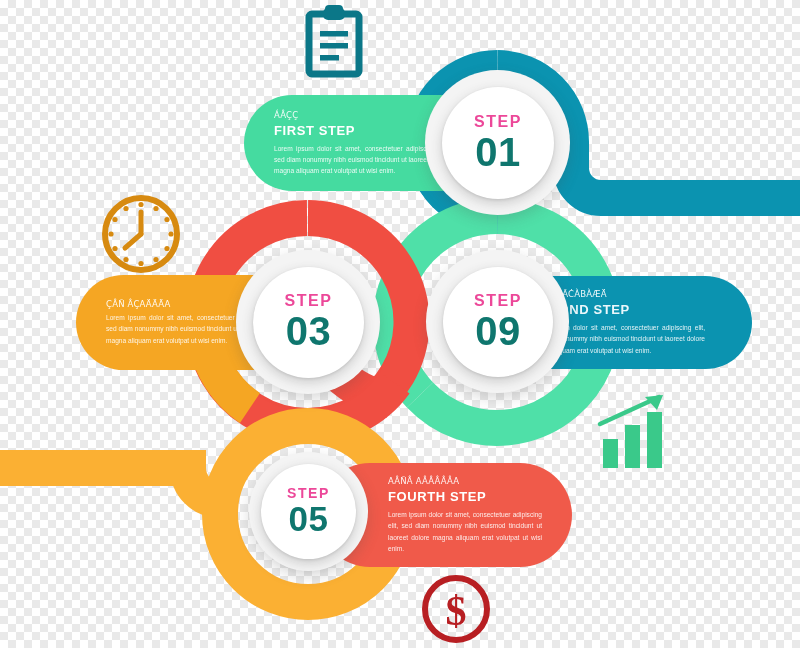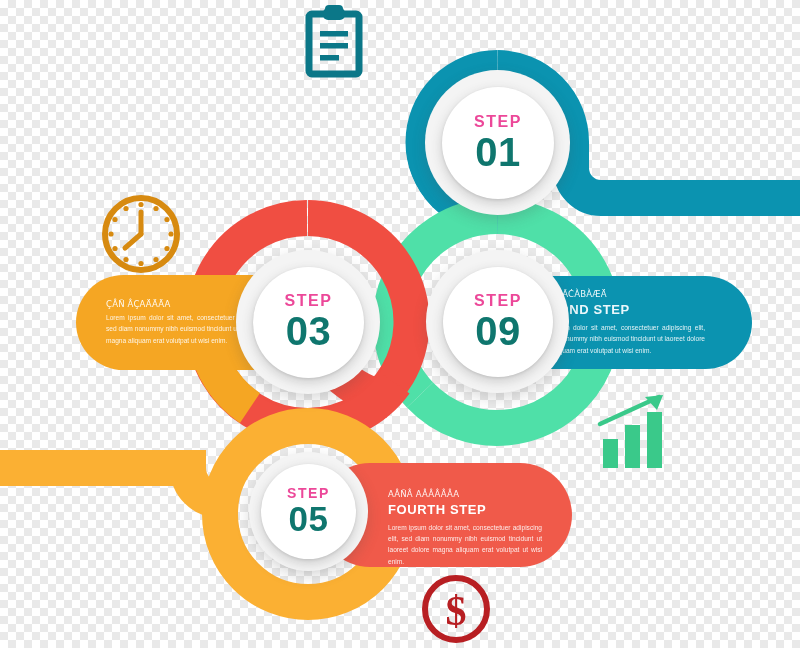--- a/index.html
+++ b/index.html
@@ -133,37 +133,44 @@
     </g>
 
     <g>
       <path d="M 308 426 A 88 88 0 1 1 308 602" fill="none" stroke="#fbb033" stroke-width="36"></path>
       <path d="M 308 426 A 88 88 0 0 0 220 514 L 220 500
                A 32 32 0 0 1 188 468 L 0 468" fill="none" stroke="#fbb033" stroke-width="36"></path>
       <path d="M 308 602 A 88 88 0 0 1 220 514" fill="none" stroke="#fbb033" stroke-width="36"></path>
     </g>
   </svg>
 
+  <div class="panel" style="left:244px; top:95px; width:268px; height:96px; background:#45dba0;">
+    <div class="ptext">
+      <div class="kicker">ÁÂÇÇ</div>
+      <div class="ptitle">FIRST STEP</div>
+      <div class="pbody">Lorem ipsum dolor sit amet, consectetuer adipiscing elit, sed diam nonummy nibh euismod tincidunt ut laoreet dolore magna aliquam erat volutpat ut wisi enim.</div>
+    </div>
+  </div>
 
   <div class="panel right-align dark" style="left:490px; top:276px; width:262px; height:93px; background:#0b93b0;">
     <div class="ptext">
       <div class="kicker">ÁÊÇAÆÃĊÀBÀÆÄ</div>
       <div class="ptitle">SECOND STEP</div>
       <div class="pbody">Lorem ipsum dolor sit amet, consectetuer adipiscing elit, sed diam nonummy nibh euismod tincidunt ut laoreet dolore magna aliquam erat volutpat ut wisi enim.</div>
     </div>
   </div>
 
   <div class="panel" style="left:76px; top:275px; width:262px; height:95px; background:#f5a623;">
     <div class="ptext">
       <div class="kicker">ÇÂÑ ÂÇAÄÄÄA</div>
       <div class="pbody">Lorem ipsum dolor sit amet, consectetuer adipiscing elit, sed diam nonummy nibh euismod tincidunt ut laoreet dolore magna aliquam erat volutpat ut wisi enim.</div>
     </div>
   </div>
 
-  <div class="panel right-align" style="left:318px; top:463px; width:254px; height:104px; background:#f05a4a;justify-content:flex-end;">
+  <div class="panel right-align" style="left:318px; top:463px; width:254px; height:104px; background:#f05a4a;">
     <div class="ptext" style="padding-left:70px;">
       <div class="kicker">AÂÑÂ AÂÂÂÂÂA</div>
       <div class="ptitle">FOURTH STEP</div>
       <div class="pbody">Lorem ipsum dolor sit amet, consectetuer adipiscing elit, sed diam nonummy nibh euismod tincidunt ut laoreet dolore magna aliquam erat volutpat ut wisi enim.</div>
     </div>
   </div>
 
   <div class="halo" style="left:425px; top:70px; width:145px; height:145px;"></div>
   <div class="halo" style="left:426px; top:250px; width:143px; height:143px;"></div>
   <div class="halo" style="left:236px; top:250px; width:144px; height:144px;"></div>

